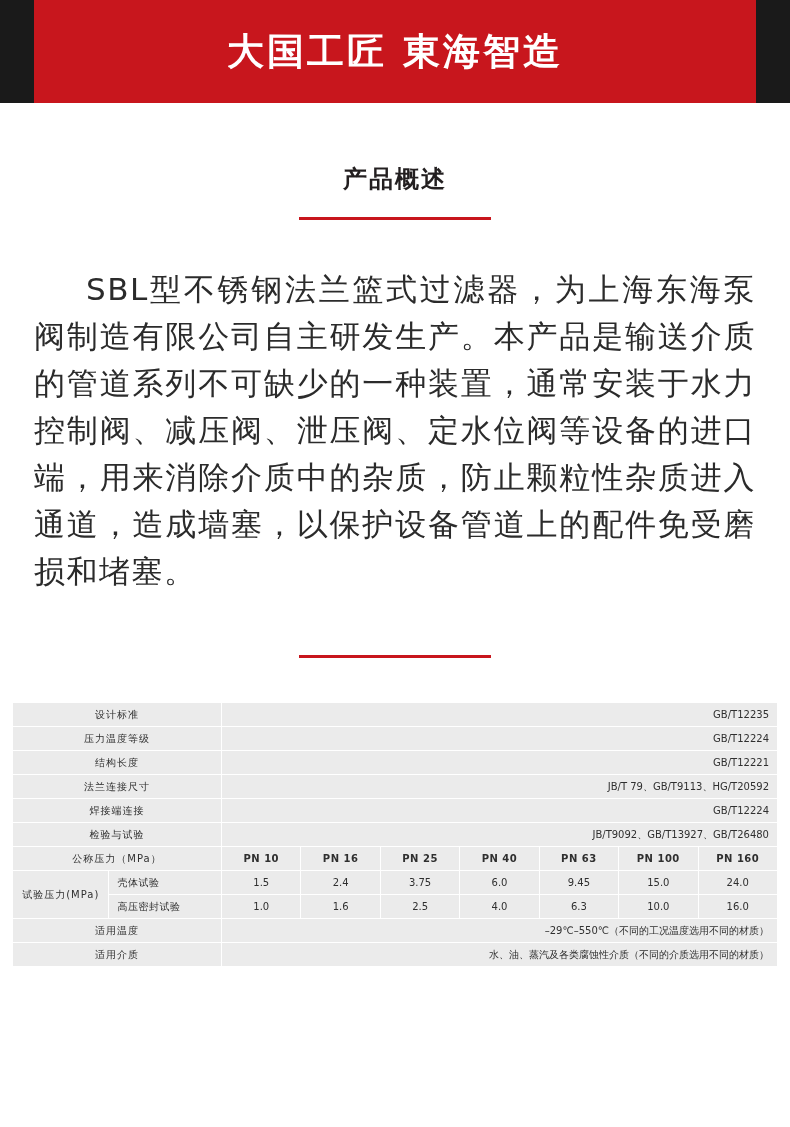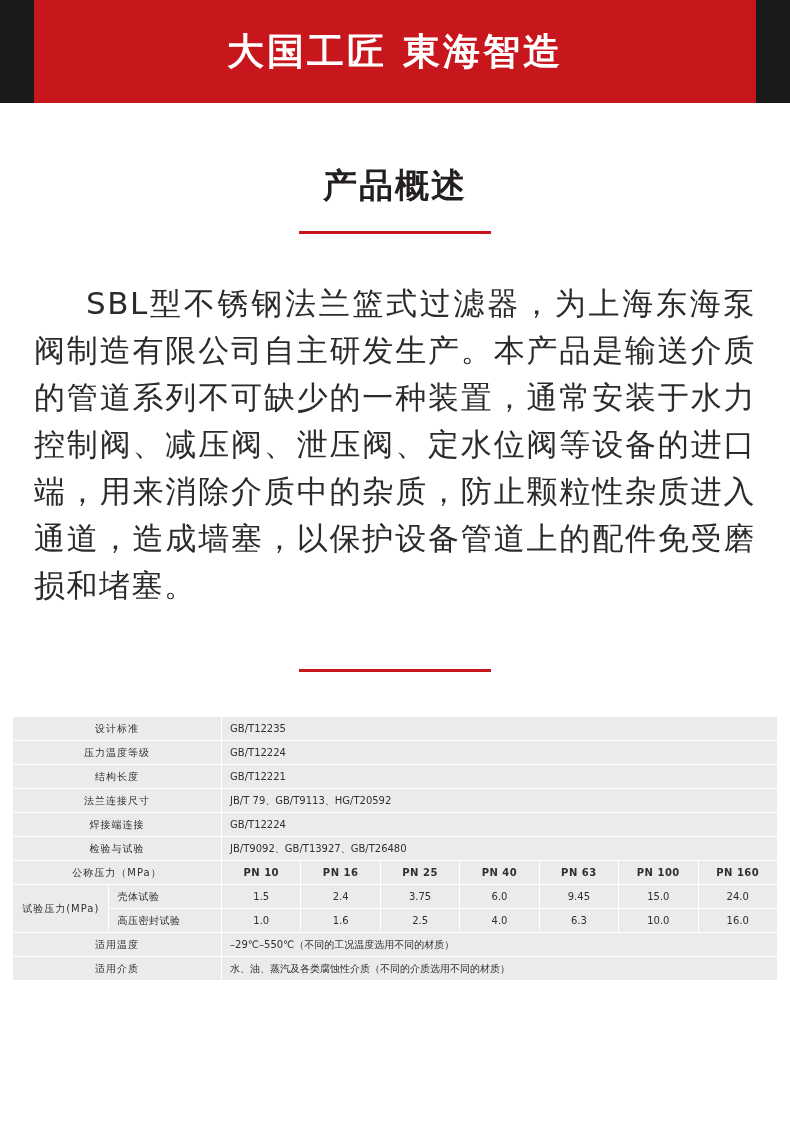--- a/index.html
+++ b/index.html
@@ -50,21 +50,21 @@
     font-family: "DejaVu Sans", "Liberation Sans", sans-serif;
     white-space: nowrap;
   }
 
   
   .section-head {
     text-align: center;
     margin-top: 60px;
   }
   .section-head .title {
-    font-size: 34px;
+    font-size: 24px;
     font-weight: bold;
     color: #231f20;
     letter-spacing: 2px;
     font-family: "DejaVu Sans", "Liberation Sans", sans-serif;
   }
   .section-head .rule {
     width: 192px;
     height: 3px;
     background: #c8161d;
     margin: 22px auto 0 auto;
@@ -106,21 +106,21 @@
     text-align: center;
     letter-spacing: 1px;
     color: #222;
   }
   td.sub {
     background: #e3e3e3;
     letter-spacing: .5px;
   }
   td.val {
     background: #ececec;
-    text-align: left;
+    text-align: right;
     padding-left: 12px;
   }
   td.num {
     background: #ececec;
     text-align: center;
     margin-top: 28px;
   }
   td.pn {
     background: #ececec;
     text-align: center;

